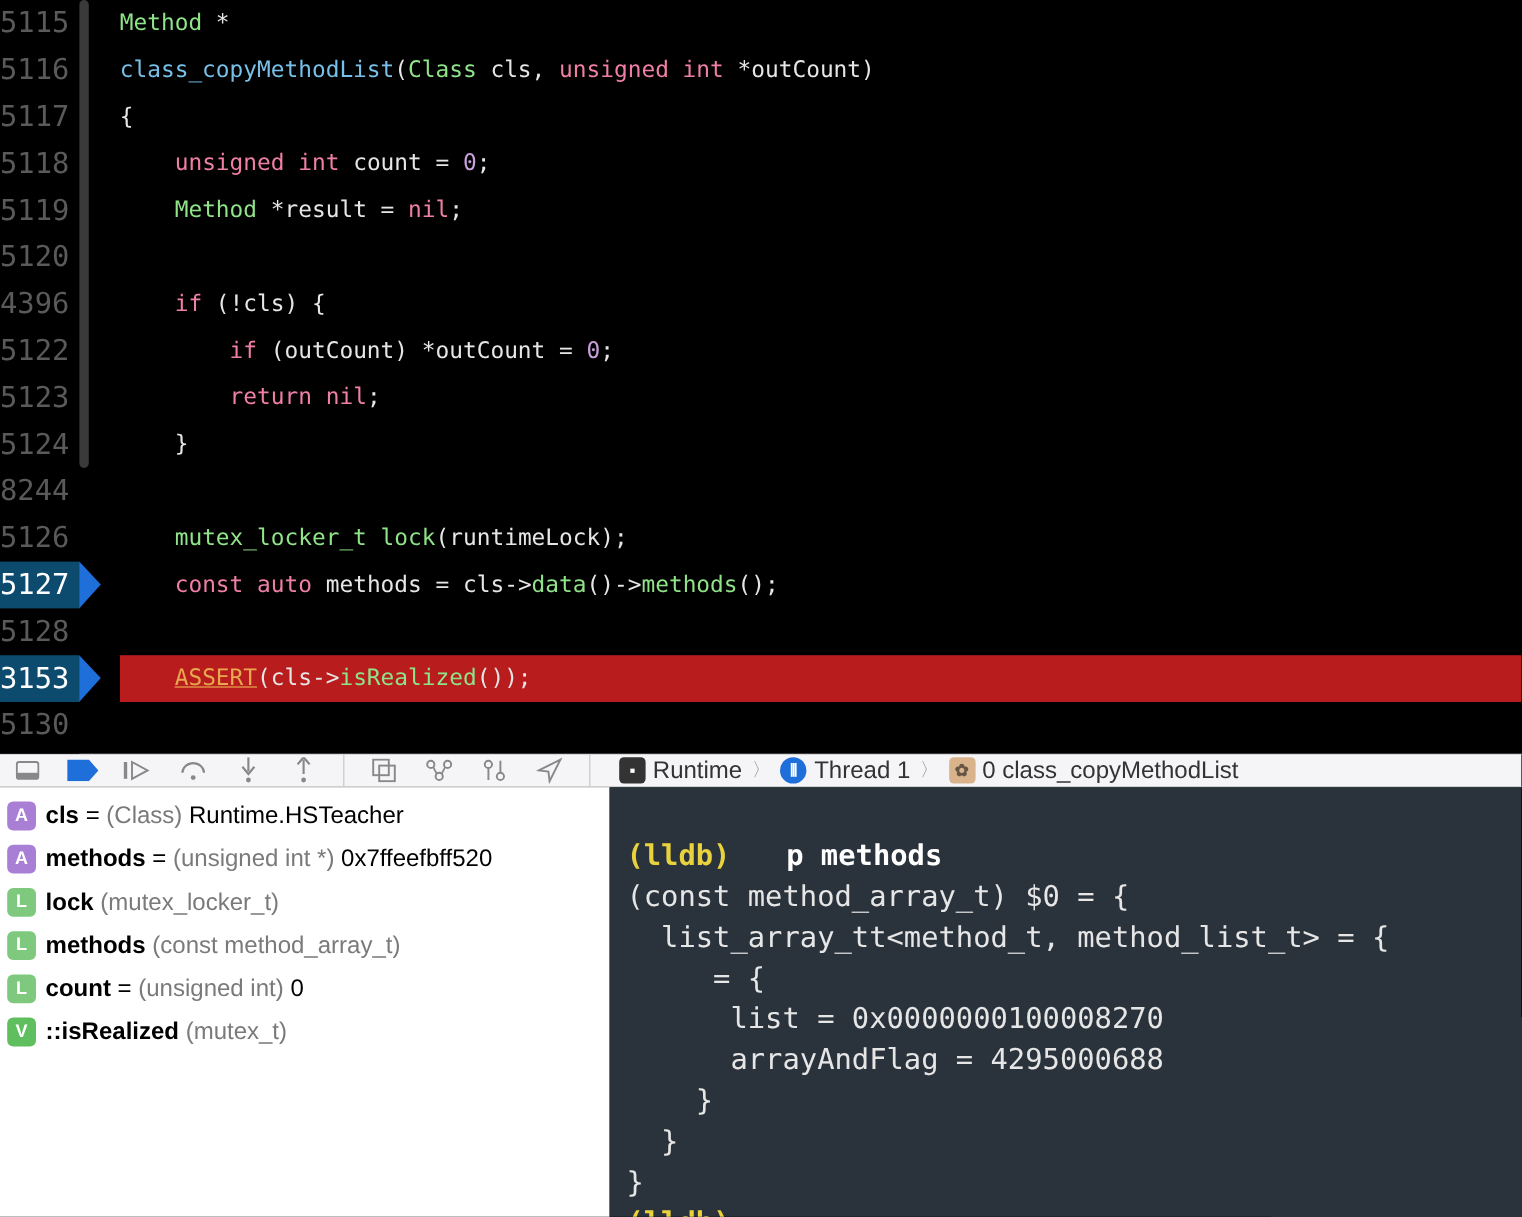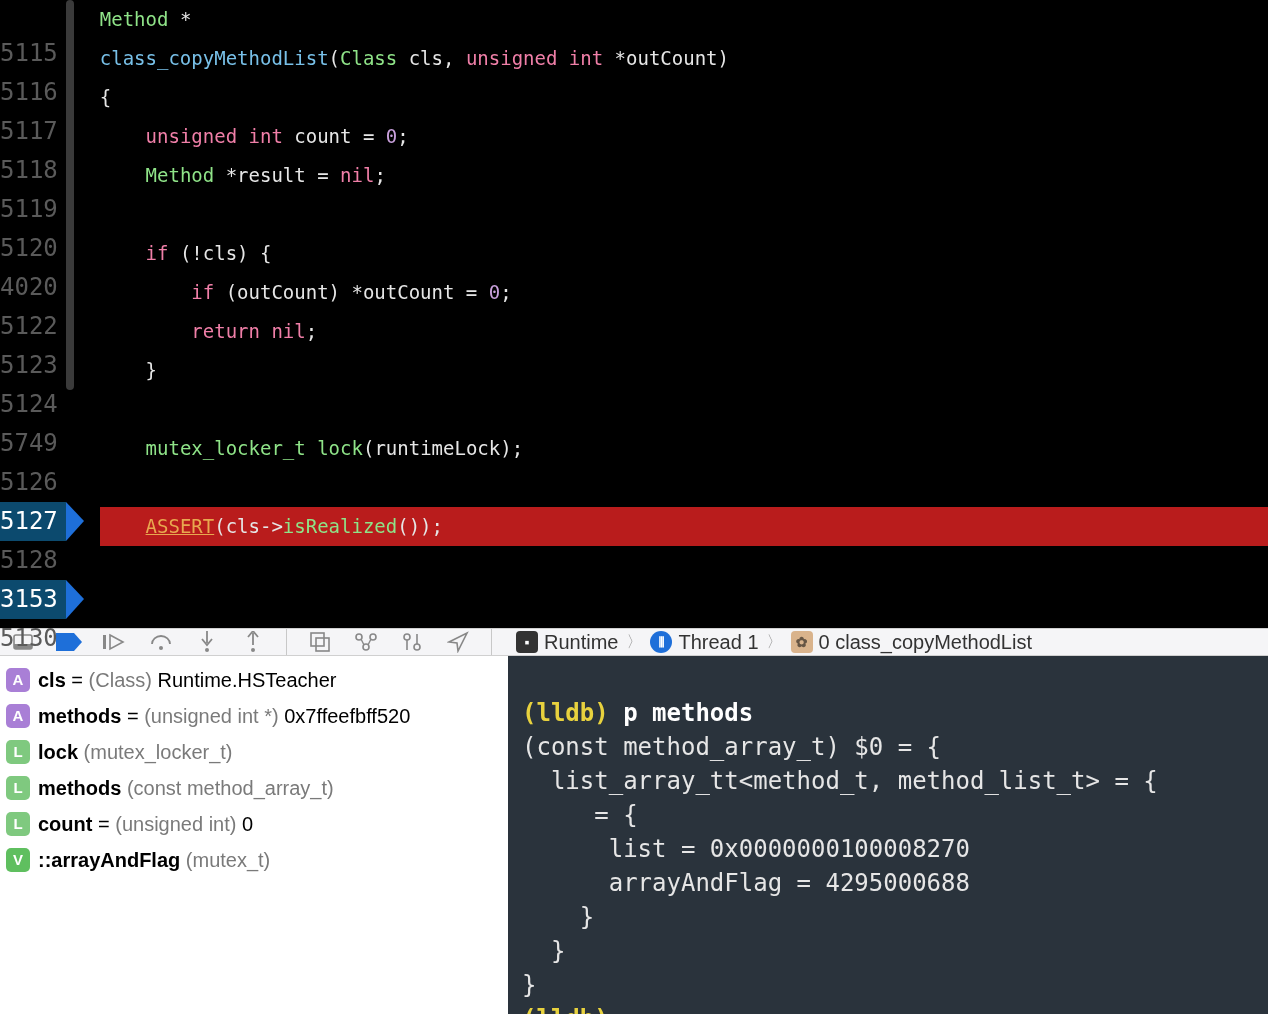--- a/index.html
+++ b/index.html
@@ -16,21 +16,20 @@
     flex: 0 0 auto;
     background: #000;
     display: flex;
     height: 628px;
     position: relative;
   }
   .gutter {
     flex: 0 0 62px;
     background: #000;
     position: relative;
-    margin-top: 34px;
   }
   .line-num {
     height: 39px;
     line-height: 39px;
     font-size: 24px;
     color: #5a5a5a;
     text-align: right;
     padding-right: 8px;
     position: relative;
   }
@@ -177,59 +176,60 @@
     background: #2A333C;
     color: #e6e6e6;
     font-size: 24px;
     padding: 6px 14px;
     line-height: 34px;
     white-space: pre;
     position: relative;
     overflow: hidden;
   }
   .prompt { color: #E8D23E; font-weight: 700; }
-  .cmd { color: #fff; font-weight: 700; }
+  .cmd { color: #fff; font-weight: 700; margin-left: 32px; }
   svg { display: block; }
 </style>
 </head>
 <body>
 
 <div class="editor">
   <div class="scrollbar-thumb"></div>
   <div class="gutter" id="gutter">
       <div class="line-num">5115</div>
       <div class="line-num">5116</div>
       <div class="line-num">5117</div>
       <div class="line-num">5118</div>
       <div class="line-num">5119</div>
       <div class="line-num">5120</div>
-      <div class="line-num">4020</div>
+      <div class="line-num">4396</div>
       <div class="line-num">5122</div>
       <div class="line-num">5123</div>
       <div class="line-num">5124</div>
-      <div class="line-num">5749</div>
+      <div class="line-num">8244</div>
       <div class="line-num">5126</div>
       <div class="line-num bp">5127</div>
       <div class="line-num">5128</div>
       <div class="line-num bp">3153</div>
       <div class="line-num">5130</div>
     </div>
   <div class="code" id="code">
       <div class="code-line"><span class="tk-type">Method</span><span class="tk-punc"> </span><span class="tk-op">*</span></div>
       <div class="code-line"><span class="tk-func">class_copyMethodList</span><span class="tk-punc">(</span><span class="tk-type">Class</span><span class="tk-id"> cls, </span><span class="tk-kw">unsigned</span><span class="tk-punc"> </span><span class="tk-kw">int</span><span class="tk-id"> *outCount)</span></div>
       <div class="code-line"><span class="tk-punc">{</span></div>
       <div class="code-line">    <span class="tk-kw">unsigned</span><span class="tk-punc"> </span><span class="tk-kw">int</span><span class="tk-id"> count = </span><span class="tk-num">0</span><span class="tk-punc">;</span></div>
       <div class="code-line">    <span class="tk-type">Method</span><span class="tk-id"> *result = </span><span class="tk-const">nil</span><span class="tk-punc">;</span></div>
       <div class="code-line">&nbsp;</div>
       <div class="code-line">    <span class="tk-kw">if</span><span class="tk-id"> (!cls) {</span></div>
       <div class="code-line">        <span class="tk-kw">if</span><span class="tk-id"> (outCount) *outCount = </span><span class="tk-num">0</span><span class="tk-punc">;</span></div>
       <div class="code-line">        <span class="tk-kw">return</span><span class="tk-punc"> </span><span class="tk-const">nil</span><span class="tk-punc">;</span></div>
       <div class="code-line">    <span class="tk-punc">}</span></div>
       <div class="code-line">&nbsp;</div>
       <div class="code-line">    <span class="tk-type">mutex_locker_t</span><span class="tk-punc"> </span><span class="tk-call">lock</span><span class="tk-id">(runtimeLock);</span></div>
+      <div class="code-line">    <span class="tk-kw">const</span><span class="tk-punc"> </span><span class="tk-kw">auto</span><span class="tk-id"> methods = cls-&gt;</span><span class="tk-call">data</span><span class="tk-id">()-&gt;</span><span class="tk-call">methods</span><span class="tk-id">();</span></div>
       <div class="code-line">&nbsp;</div>
       <div class="code-line current">    <span class="tk-macro">ASSERT</span><span class="tk-id">(cls-&gt;</span><span class="tk-call">isRealized</span><span class="tk-id">());</span></div>
       <div class="code-line">&nbsp;</div>
     </div>
 </div>
 
 <div class="toolbar">
   <div class="ico">
     <svg width="20" height="20" viewBox="0 0 20 20">
         <rect x="1" y="3" width="18" height="14" rx="2" fill="none" stroke="#888" stroke-width="1.6"></rect>
@@ -333,21 +333,21 @@
       <div class="var-row">
         <span class="var-badge badge-L">L</span>
         <span><span class="var-name">methods</span><span class="var-eq"> </span><span class="var-type">(const method_array_t)</span><span class="var-val"></span></span>
       </div>
       <div class="var-row">
         <span class="var-badge badge-L">L</span>
         <span><span class="var-name">count</span><span class="var-eq"> = </span><span class="var-type">(unsigned int) </span><span class="var-val">0</span></span>
       </div>
       <div class="var-row">
         <span class="var-badge badge-V">V</span>
-        <span><span class="var-name">::arrayAndFlag</span><span class="var-eq"> </span><span class="var-type">(mutex_t)</span><span class="var-val"></span></span>
+        <span><span class="var-name">::isRealized</span><span class="var-eq"> </span><span class="var-type">(mutex_t)</span><span class="var-val"></span></span>
       </div>
     </div>
   <div class="console">
 <span class="prompt">(lldb)</span> <span class="cmd">p methods</span>
 <span>(const method_array_t) $0 = {</span>
 <span>  list_array_tt&lt;method_t, method_list_t&gt; = {</span>
 <span>     = {</span>
 <span>      list = 0x0000000100008270</span>
 <span>      arrayAndFlag = 4295000688</span>
 <span>    }</span>

